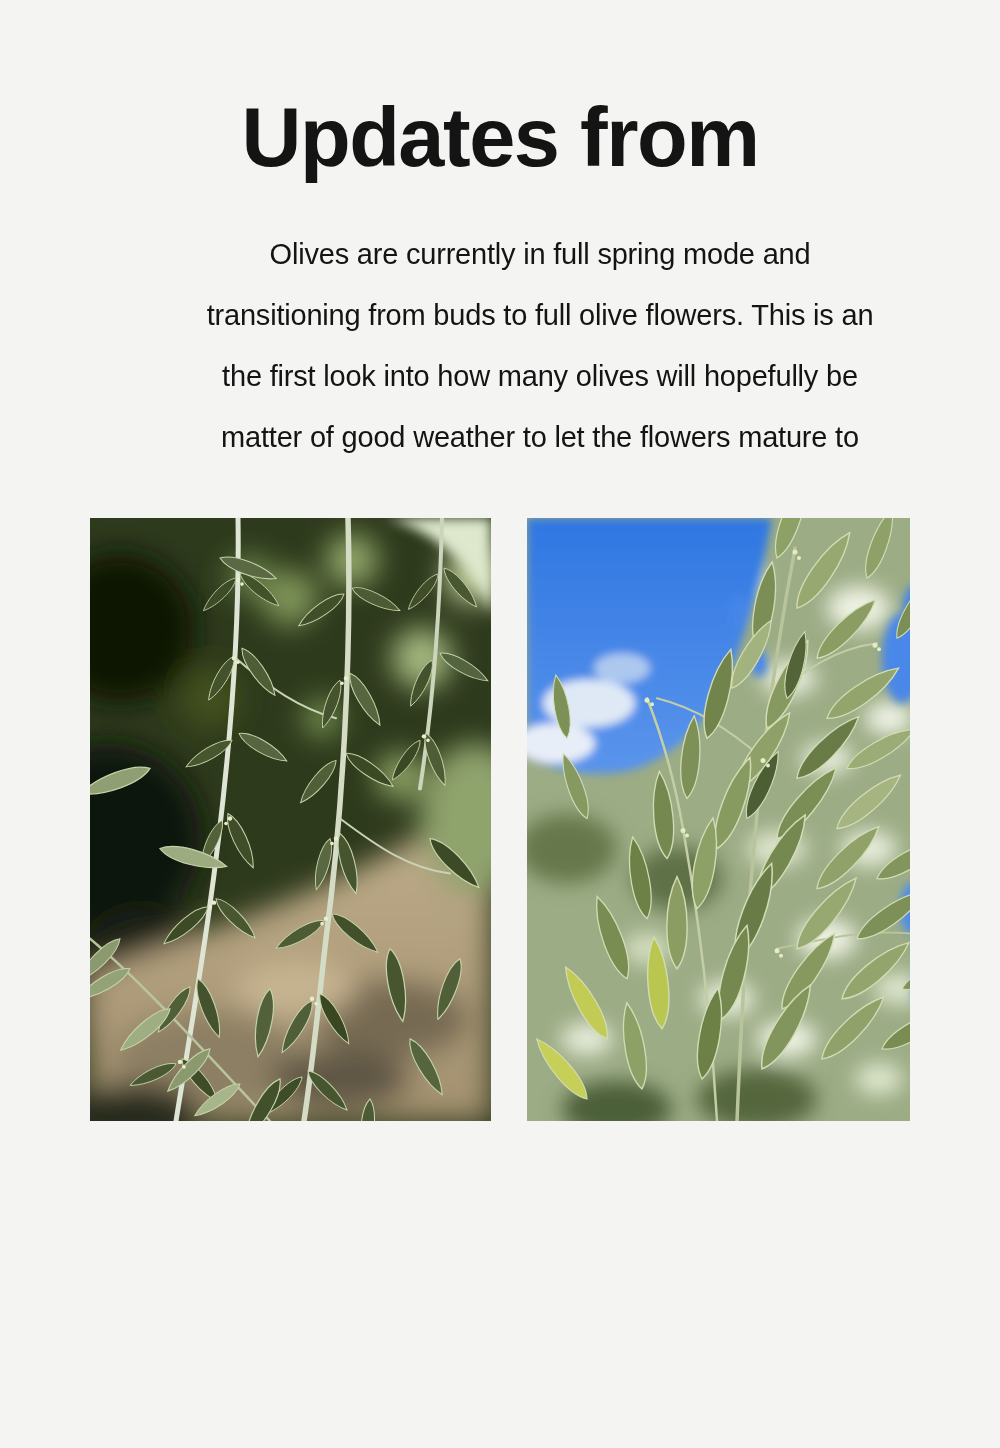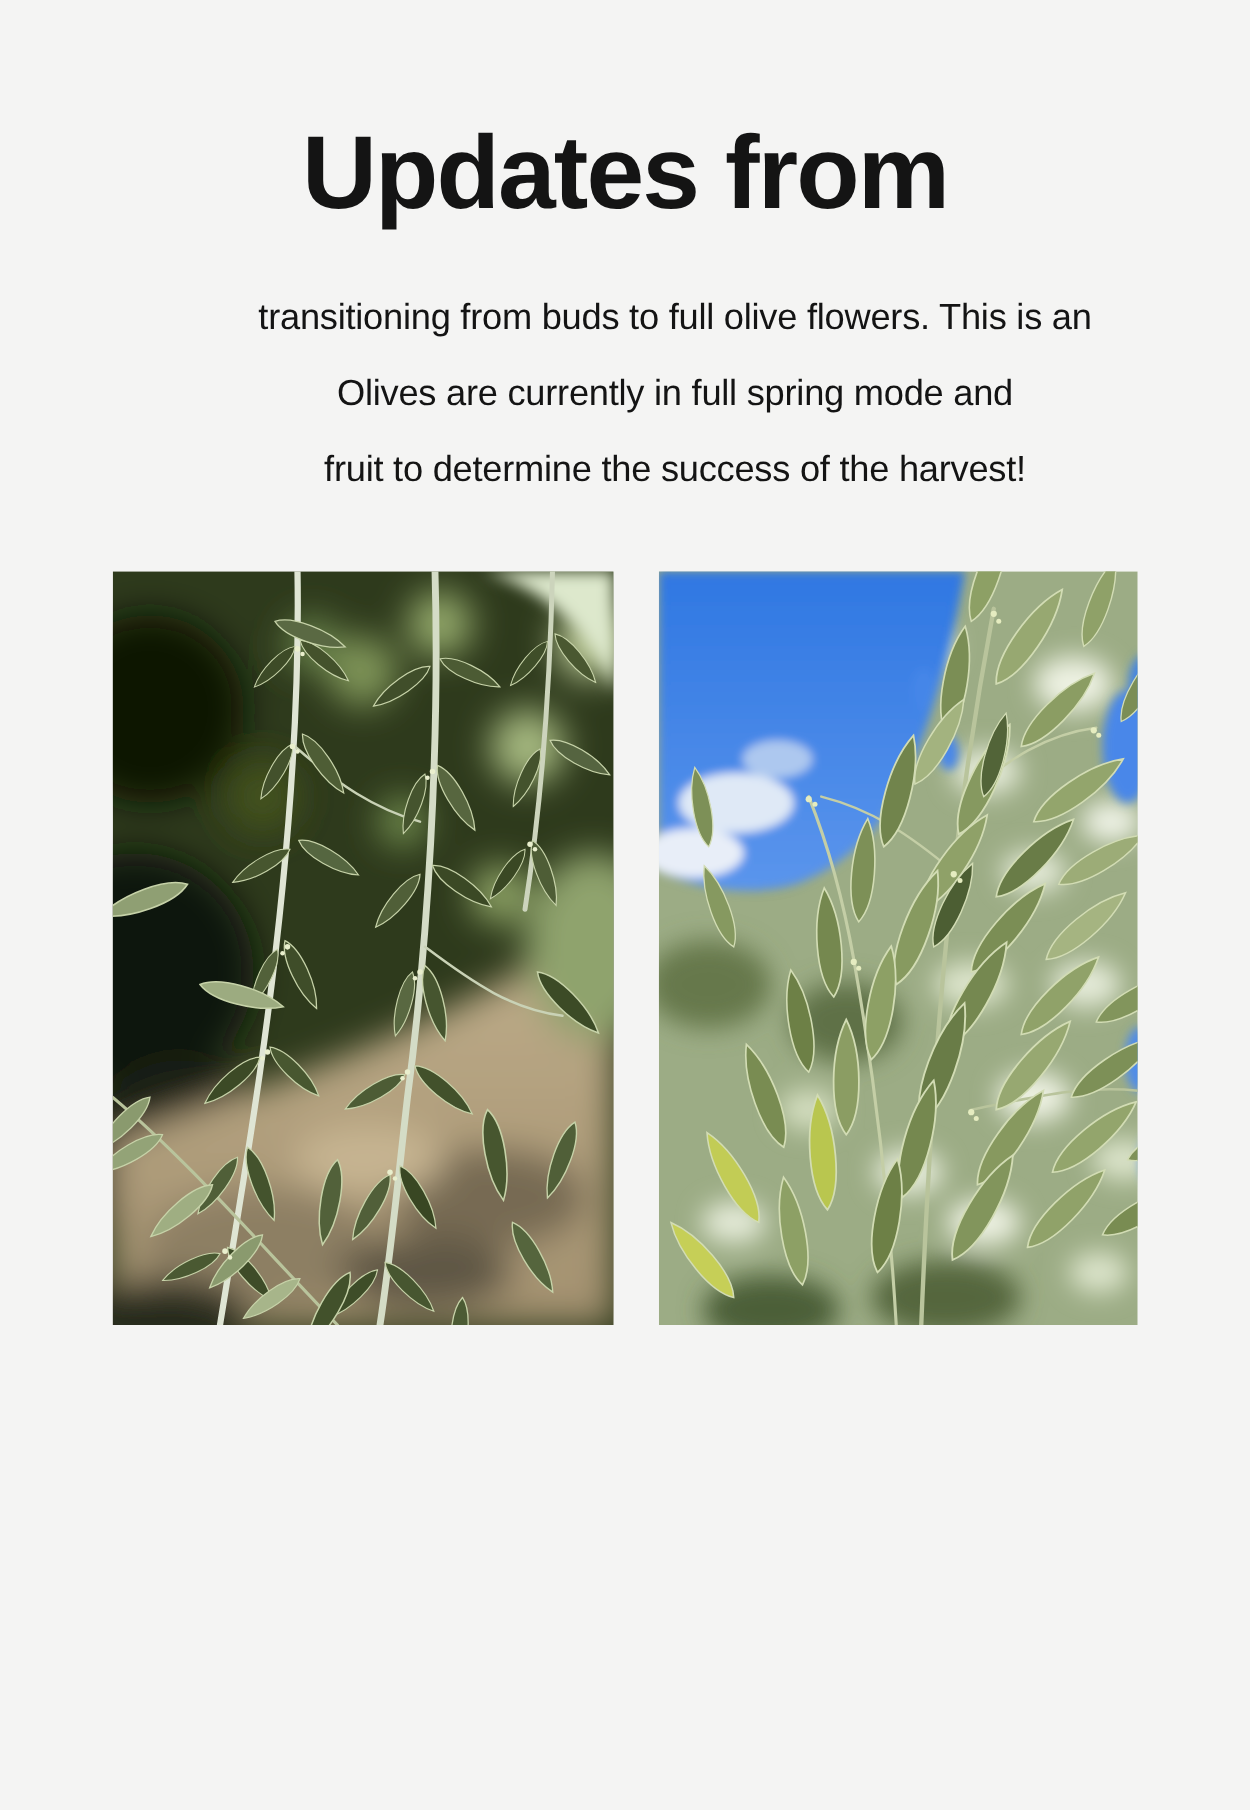--- a/index.html
+++ b/index.html
@@ -51,23 +51,24 @@
 </head>
 <body style="background: rgb(244, 244, 243);">
 
 <div class="page" style="background: rgb(244, 244, 243); color: rgb(20, 20, 20);">
 
   <h1 class="title">
     <span class="t-line">Updates from</span>
   </h1>
 
   <div class="intro">
+    <span class="p-line">Olives are currently in full spring mode and</span>
     <span class="p-line">transitioning from buds to full olive flowers. This is an</span>
-    <span class="p-line">Olives are currently in full spring mode and</span>
-    <span class="p-line">fruit to determine the success of the harvest!</span>
+    <span class="p-line">the first look into how many olives will hopefully be</span>
+    <span class="p-line">matter of good weather to let the flowers mature to</span>
   </div>
 
   <div class="gallery">
 
     <figure class="photo photo-left" aria-label="Close-up of olive branches with slender green leaves and pale stems hanging over sunlit tan soil">
       <svg viewBox="0 0 401 602" preserveAspectRatio="none" xmlns="http://www.w3.org/2000/svg">
         <defs>
           <filter id="blA" x="-30%" y="-30%" width="160%" height="160%">
               <feGaussianBlur stdDeviation="14"></feGaussianBlur>
             </filter>

